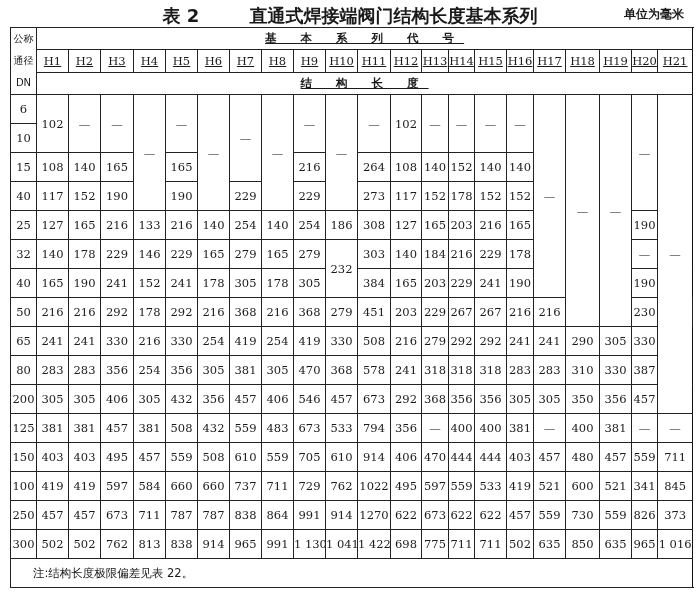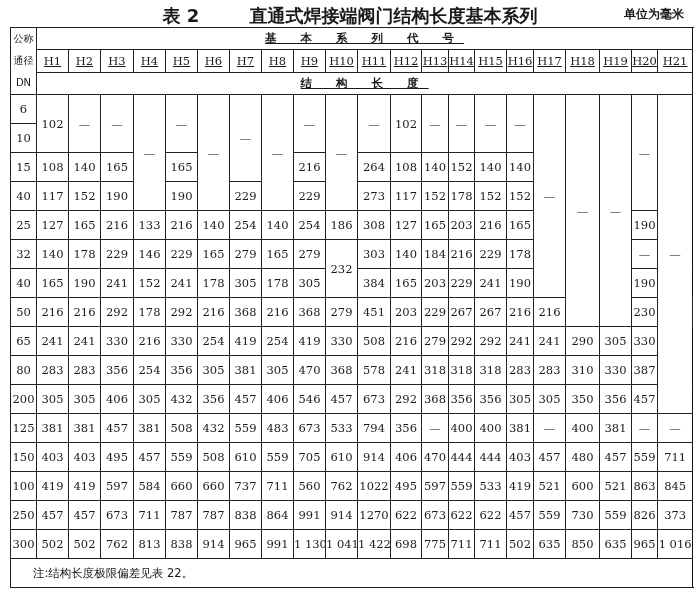--- a/index.html
+++ b/index.html
@@ -368,32 +368,32 @@
     <tr>
       <td>100</td>
       <td>419</td>
       <td>419</td>
       <td>597</td>
       <td>584</td>
       <td>660</td>
       <td>660</td>
       <td>737</td>
       <td>711</td>
-      <td>560</td>
+      <td>729</td>
       <td>762</td>
       <td>1022</td>
       <td>495</td>
       <td>597</td>
       <td>559</td>
       <td>533</td>
       <td>419</td>
       <td>521</td>
       <td>600</td>
       <td>521</td>
-      <td>863</td>
+      <td>341</td>
       <td>845</td>
     </tr>
 
     <tr>
       <td>250</td>
       <td>457</td>
       <td>457</td>
       <td>673</td>
       <td>711</td>
       <td>787</td>

